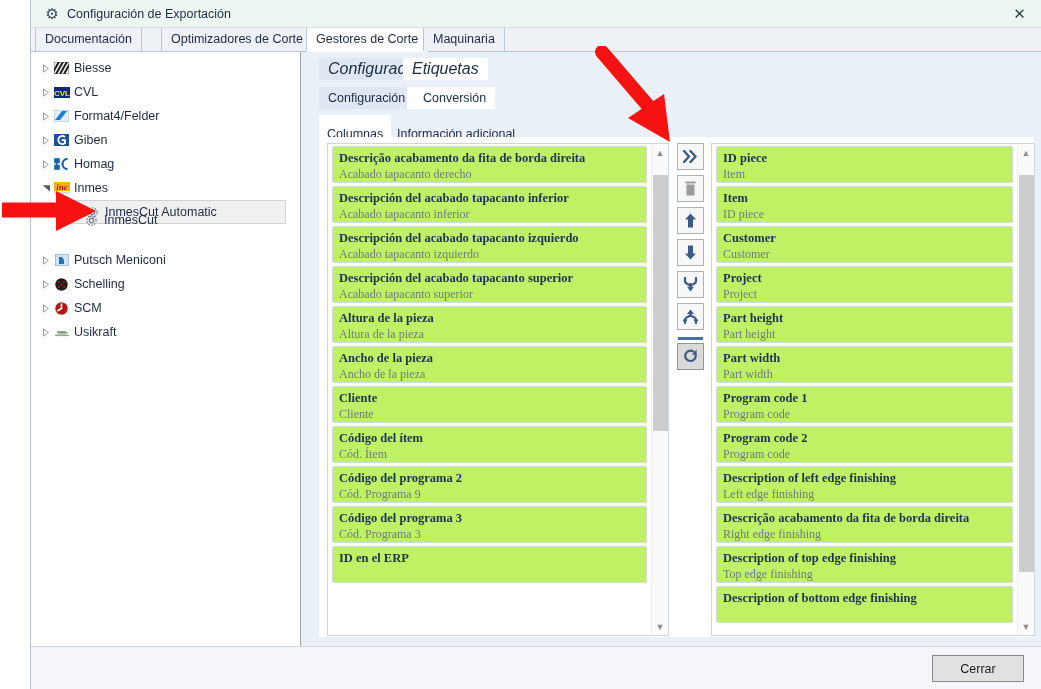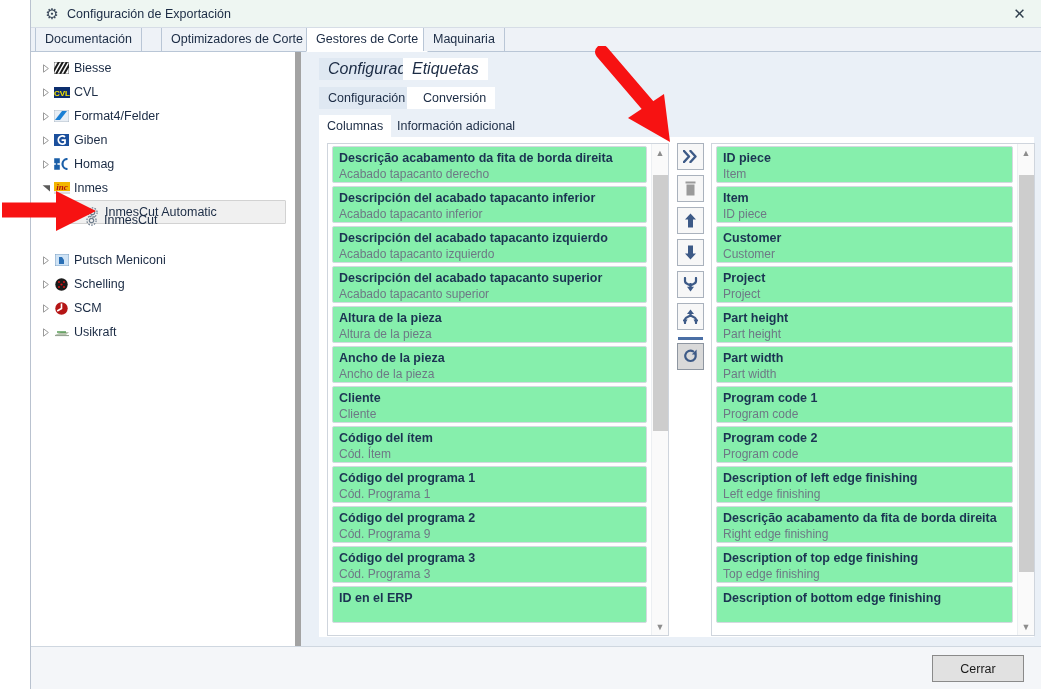--- a/index.html
+++ b/index.html
@@ -52,21 +52,21 @@
     font-size:12.5px;color:#1b2b44;
     border-left:1px solid #b9c6d6;border-right:1px solid #b9c6d6;
     box-sizing:border-box;white-space:nowrap;background:#eef2f7;
   }
   .tab1.active{background:#ffffff;border-bottom:1px solid #ffffff;height:24px;}
   
   .tree{
     position:absolute;left:0;top:52px;width:270px;height:594px;
     background:#ffffff;
     box-sizing:border-box;
-    border-right:6px solid #a3a3a3;
+    border-right:1px solid #a3a3a3;
   }
   .tree-row{
     position:absolute;left:0;width:255px;height:24px;
     display:flex;align-items:center;
     box-sizing:border-box;
   }
   .tree-row.sel{
     background:#f0f0f0;border:1px solid #d2d2d2;border-radius:1px;
   }
   .tw{
@@ -98,21 +98,21 @@
   .tab2.active{background:#ffffff;}
   .tabstrip3{position:absolute;left:18px;top:35px;height:23px;}
   .tab3{
     position:absolute;top:0;height:22px;line-height:22px;padding:0 9px;
     font-size:12.5px;color:#1b2b44;white-space:nowrap;
     background:#dfe8f2;box-sizing:border-box;
   }
   .tab3.active{background:#ffffff;}
   .tabstrip4{position:absolute;left:18px;top:63px;height:23px;}
   .tab4{
-    position:absolute;top:0;height:22px;line-height:22px;padding:0 8px;
+    position:absolute;top:0;height:22px;line-height:22px;padding:8px 8px;
     font-size:12.5px;color:#1b2b44;white-space:nowrap;
     background:transparent;box-sizing:border-box;
   }
   .tab4.active{background:#ffffff;}
   .panelbody{
     position:absolute;left:18px;top:85px;width:715px;height:500px;
     background:#ffffff;
     box-sizing:border-box;
   }
   
@@ -124,25 +124,26 @@
     overflow:hidden;
   }
   .listviewport{
     position:absolute;left:0;top:0;right:17px;bottom:0;
     overflow:hidden;
   }
   .litem{
     position:relative;
     margin:2px 4px 3px 4px;
     border:1px solid #d4d9e0;
-    background:#86efac;
+    background:#bef264;
     border-radius:2px;
     height:37px;
     box-sizing:border-box;
     padding:3px 6px 0 6px;
+    font-family:Liberation Serif, serif;
   }
   .litem .t1{
     font-size:12.5px;font-weight:bold;color:#1b3352;
     line-height:16px;white-space:nowrap;overflow:hidden;
   }
   .litem .t2{
     font-size:12px;color:#6d7885;line-height:16px;
     white-space:nowrap;overflow:hidden;
   }
   
@@ -439,24 +440,20 @@
             </div>
             <div class="litem">
               <div class="t1">Cliente</div>
               <div class="t2">Cliente</div>
             </div>
             <div class="litem">
               <div class="t1">Código del ítem</div>
               <div class="t2">Cód. Ítem</div>
             </div>
             <div class="litem">
-              <div class="t1">Código del programa 1</div>
-              <div class="t2">Cód. Programa 1</div>
-            </div>
-            <div class="litem">
               <div class="t1">Código del programa 2</div>
               <div class="t2">Cód. Programa 9</div>
             </div>
             <div class="litem">
               <div class="t1">Código del programa 3</div>
               <div class="t2">Cód. Programa 3</div>
             </div>
             <div class="litem">
               <div class="t1">ID en el ERP</div>
               <div class="t2"></div>

